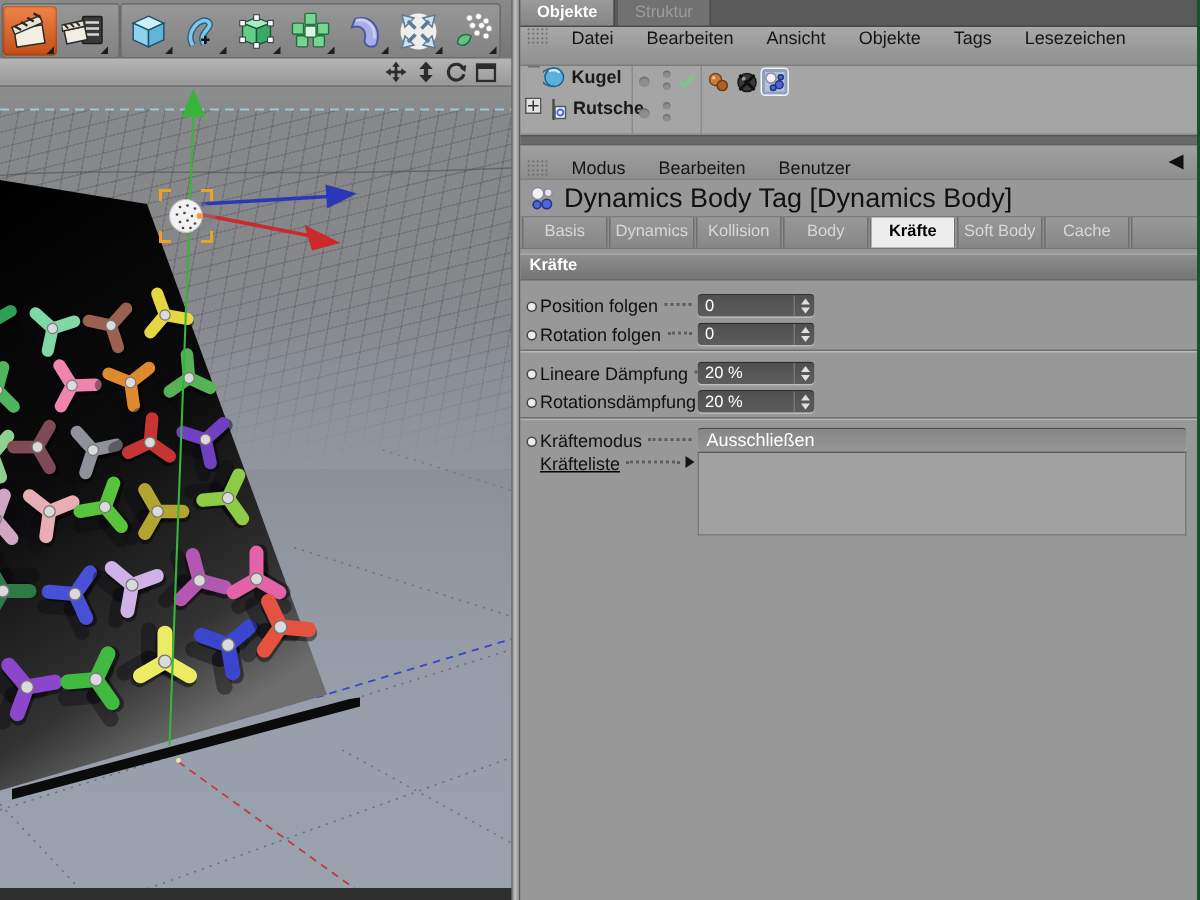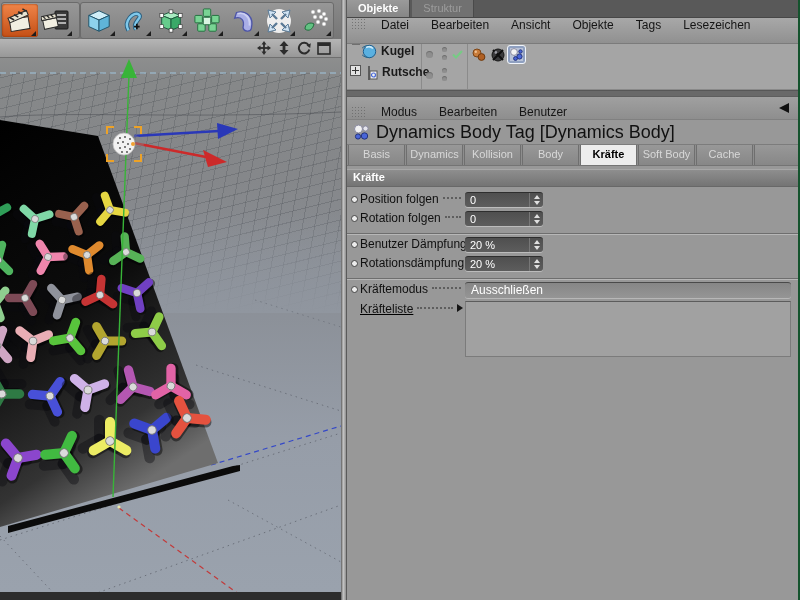--- a/index.html
+++ b/index.html
@@ -72,21 +72,21 @@
   .tag-title-row{height:24px;display:flex;align-items:center;gap:6px;padding-left:4px;flex:none;}
   .tag-title{font-size:18px;color:#111;}
   .attr-tabs{height:20px;display:flex;gap:1px;padding-left:1px;background:#8e8e8e;border-top:1px solid #7c7c7c;border-bottom:1px solid #747474;flex:none;}
   .atab{width:57px;text-align:center;font-size:11px;line-height:18px;background:linear-gradient(#989898,#878787);
         color:#d8d8d8;border-left:1px solid #6f6f6f;border-right:1px solid #6f6f6f;box-sizing:border-box;}
   .atab.active{background:#ededed;color:#000;font-weight:bold;}
   .atab.filler{flex:1;border-right:none;}
   .section-bar{height:16px;margin-top:3px;background:linear-gradient(#8e8e8e,#747474);border-top:1px solid #a8a8a8;border-bottom:1px solid #686868;
                color:#fff;font-weight:bold;font-size:11px;line-height:15px;padding-left:6px;flex:none;}
   .fields{padding-top:5px;}
-  .frow{min-height:19px;display:flex;align-items:flex-start;padding:0 7px 0 4px;}
+  .frow{min-height:19px;display:flex;align-items:flex-end;padding:0 7px 0 4px;}
   .frow.top{align-items:flex-start;}
   .lwrap{width:114px;display:flex;align-items:center;flex:none;}
   .frow.top .lwrap{margin-top:1px;text-decoration:underline;}
   .keydot{width:5px;height:5px;border-radius:50%;border:1px solid #454545;background:#ececec;margin-right:2px;flex:none;}
   .keydot.hidden{visibility:hidden;}
   .flabel{font-size:12px;color:#101010;white-space:nowrap;}
   .leader{flex:1;border-bottom:2px dotted #5e5e5e;margin:0 4px 4px 4px;height:1px;min-width:6px;}
   .rarrow{width:0;height:0;border-top:4px solid transparent;border-bottom:4px solid transparent;border-left:6px solid #141414;margin:0 2px 3px 0;flex:none;}
   .stepperbox{width:78px;height:15px;background:linear-gradient(#4f4f4f,#5d5d5d);border-radius:3px;border-top:1px solid #2e2e2e;
               box-shadow:0 1px 0 rgba(255,255,255,.35);display:flex;align-items:center;color:#fff;font-size:11px;padding-left:5px;position:relative;box-sizing:border-box;}
@@ -797,21 +797,21 @@
               <div class="stepper">
                 <div class="tri-up"></div>
                 <div class="tri-down"></div>
               </div>
             </div>
           </div>
           <div class="group-sep"></div>
           <div class="frow">
             <div class="lwrap">
               <div class="keydot"></div>
-              <span class="flabel">Benutzer Dämpfung</span>
+              <span class="flabel">Lineare Dämpfung</span>
               <div class="leader"></div>
             </div>
             <div class="stepperbox">
               <span>20 %</span>
               <div class="stepper">
                 <div class="tri-up"></div>
                 <div class="tri-down"></div>
               </div>
             </div>
           </div>

